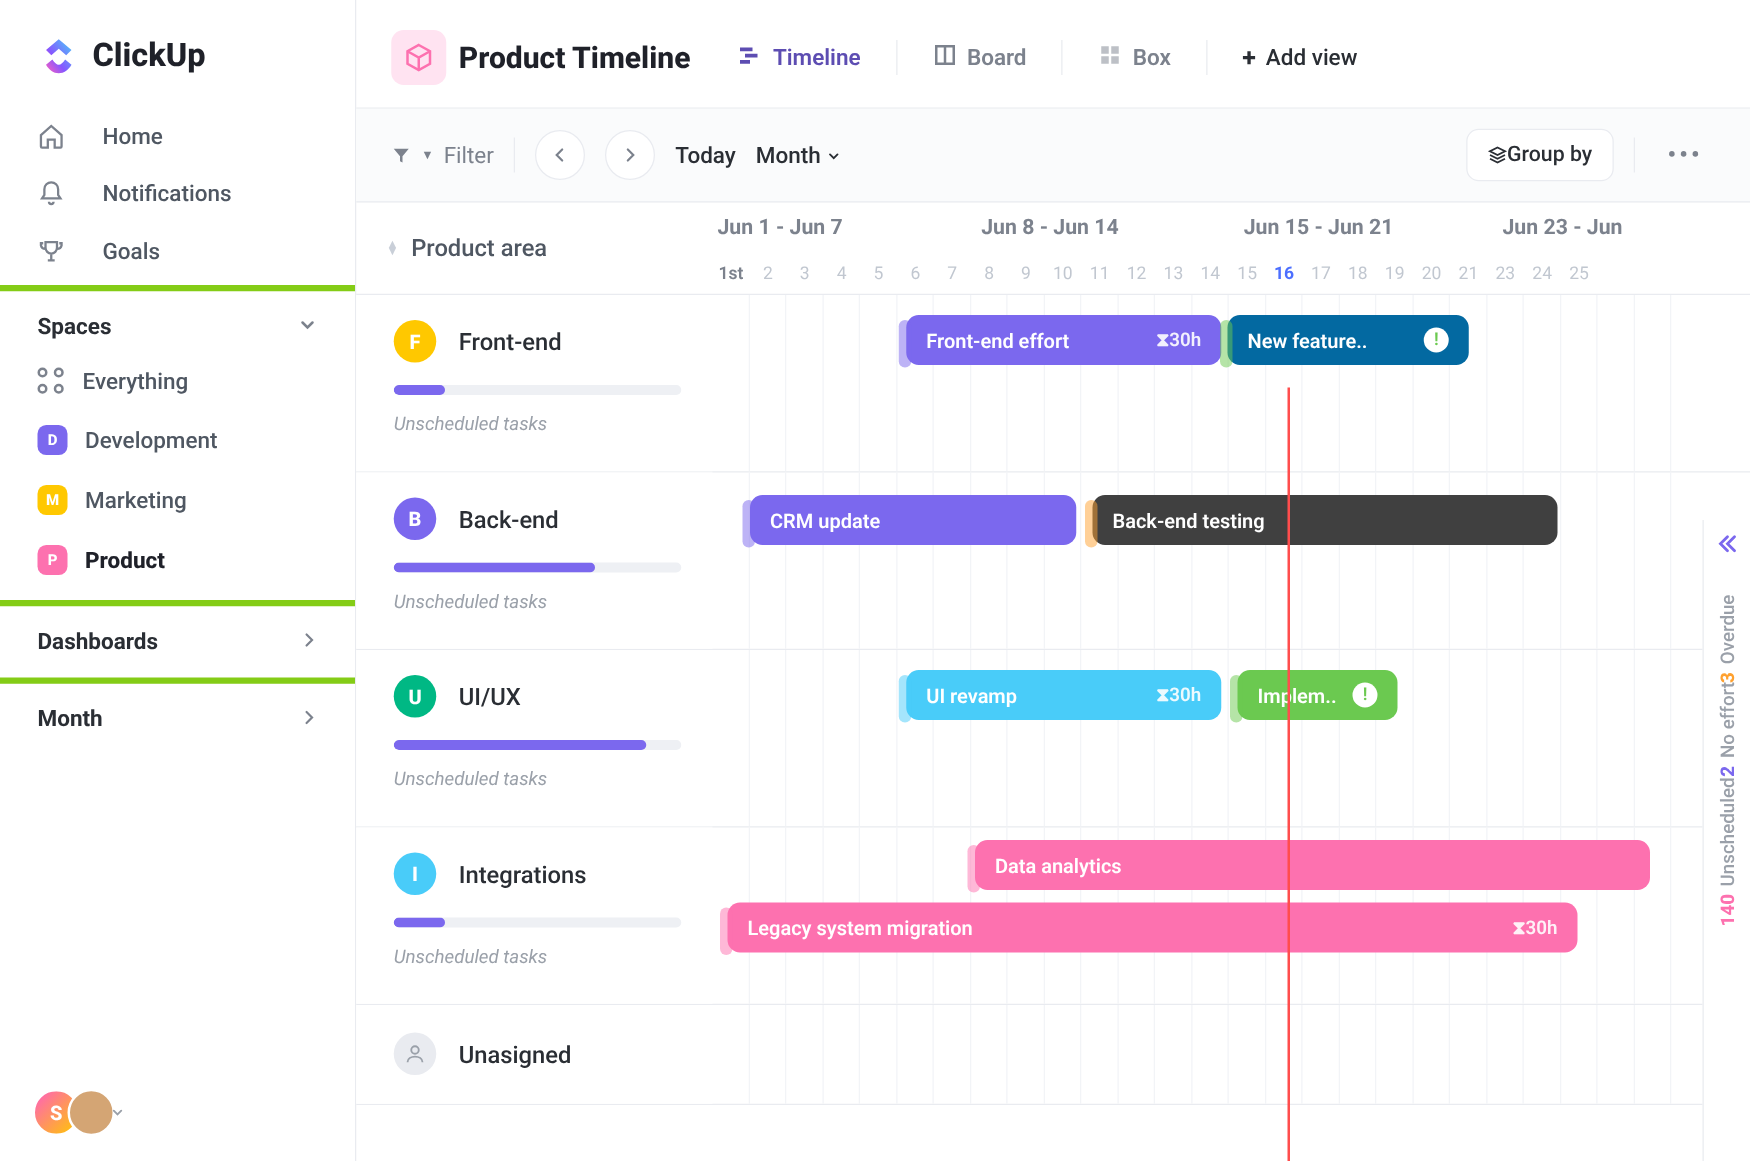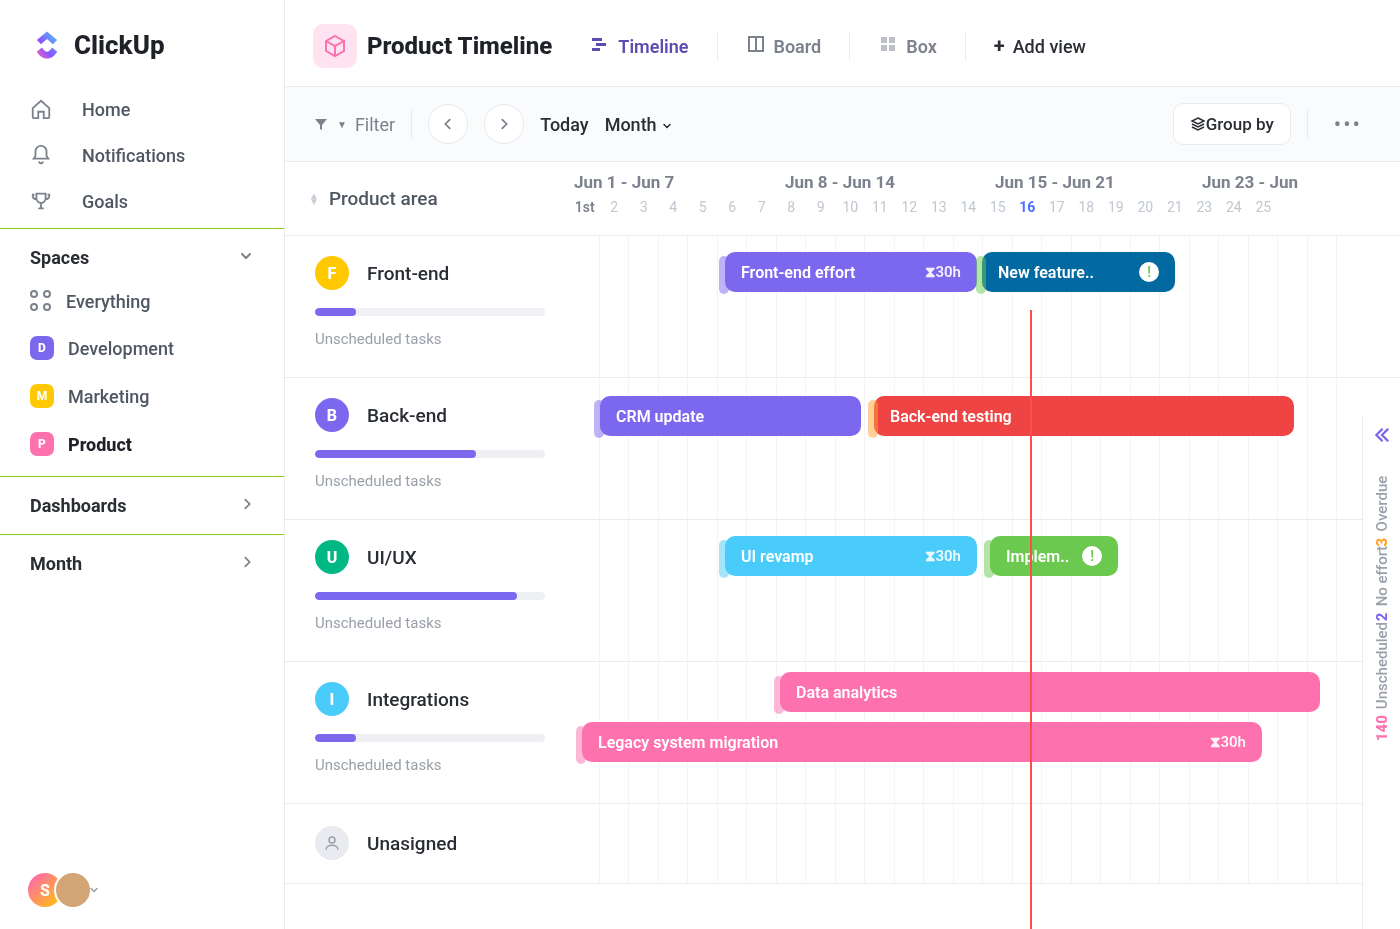--- a/index.html
+++ b/index.html
@@ -10,21 +10,21 @@
 .sidebar { width: 285px; border-right: 1px solid #e9ebf0; display: flex; flex-direction: column; }
 .logo-row { display: flex; align-items: center; gap: 10px; padding: 28px 30px 20px; }
 .logo-mark { width: 34px; height: 34px; }
 .logo-text { font-size: 26px; font-weight: 800; color: #1f2129; }
 
 .nav { padding: 4px 14px; }
 .nav-item { display: flex; align-items: center; gap: 14px; padding: 12px 16px; border-radius: 10px; cursor: pointer; }
 .nav-icon { width: 22px; height: 22px; color: #7c828d; flex-shrink: 0; display:flex; align-items:center; justify-content:center; }
 .nav-label { font-size: 18px; color: #4f5762; font-weight: 500; margin-left: 16px; }
 
-.section { border-top: 1px solid #84cc16; padding: 18px 0 8px; }
+.section { border-top: 5px solid #84cc16; padding: 18px 0 8px; }
 .section-header { display: flex; align-items: center; justify-content: space-between; padding: 0 30px 10px; }
 .section-title { font-size: 18px; font-weight: 700; color: #2a2e34; }
 .chevron { color: #7c828d; }
 
 .space-item { display: flex; align-items: center; gap: 14px; padding: 12px 30px; cursor: pointer; }
 .space-badge { width: 24px; height: 24px; border-radius: 7px; display: flex; align-items: center; justify-content: center; font-size: 12px; font-weight: 800; color: #fff; }
 .space-label { font-size: 18px; color: #4f5762; font-weight: 500; }
 .space-item.sel .space-label { font-weight: 800; color: #1f2129; }
 .space-icon-grid { width:22px; height:22px; display:grid; grid-template-columns:1fr 1fr; gap:3px; }
 .space-icon-grid span { width:8px; height:8px; border:2px solid #7c828d; border-radius:50%; }
@@ -55,35 +55,35 @@
 
 
 .timeline-wrap { flex:1; display:flex; position:relative; }
 
 .header-row { height: 74px; border-bottom:1px solid #e9ebf0; display:flex; }
 .header-left { width:285px; display:flex; align-items:center; gap:10px; padding:0 24px; font-size:19px; font-weight:500; color:#4f5762; }
 .sort-icon { color:#c9cfd8; display:flex; flex-direction:column; line-height:6px; font-size:10px; }
 .header-right { flex:1; position:relative; }
 .weeks { display:flex; position:absolute; top:10px; left:0; right:0; height:24px; }
 .week { position:absolute; font-size:17px; color:#7c828d; font-weight:700; }
-.days { position:absolute; bottom:20px; left:0; right:0; display:flex; }
+.days { position:absolute; bottom:8px; left:0; right:0; display:flex; }
 .day { width:29.5px; text-align:center; font-size:14px; color:#c1c7d0; }
 .day.first { color:#7c828d; font-weight:600; }
 .day.today { color:#4c6fff; font-weight:700; }
 
 .today-line { position:absolute; top:74px; bottom:0; width:2px; background:#ff4d4d; z-index:5; }
 
 .lane { height: 142px; border-bottom:1px solid #e9ebf0; position:relative; }
 .lane-head { position:absolute; left:0; width:285px; height:100%; padding:20px 30px; background:#fff; z-index:2; }
 .lane-title-row { display:flex; align-items:center; gap:18px; }
 .lane-badge { width:34px; height:34px; border-radius:50%; display:flex; align-items:center; justify-content:center; color:#fff; font-weight:800; font-size:16px; }
 .lane-name { font-size:19px; font-weight:500; color:#2a2e34; }
 .progress-bar { margin-top:18px; width:230px; height:8px; background:#eef0f4; border-radius:4px; overflow:hidden; }
 .progress-fill { height:100%; background:#7b68ee; border-radius:4px; }
-.unscheduled { margin-top:14px; font-size:15px; color:#9aa0a9; }
+.unscheduled { margin-top:14px; font-size:15px; color:#9aa0a9;font-style:italic; }
 
 .lane-tracks { position:absolute; left:285px; right:0; top:0; bottom:0; }
 .gridlines { position:absolute; inset:0; display:flex; }
 .gridline { width:29.5px; border-right:1px solid #f2f4f7; }
 .bar { position:absolute; height:40px; border-radius:10px; display:flex; align-items:center; padding:0 16px; color:#fff; font-weight:600; font-size:16px; white-space:nowrap; }
 .bar .hours { margin-left:auto; display:flex; align-items:center; gap:4px; font-size:15px; opacity:.9; }
 .bar .alert { width:20px; height:20px; background:#fff; border-radius:50%; color:inherit; display:flex; align-items:center; justify-content:center; font-size:14px; margin-left:auto; }
 .bar-shadow { position:absolute; left:-6px; top:4px; bottom:-2px; width:10px; border-radius:5px; opacity:.5; }
 
 
@@ -424,21 +424,21 @@
                 <div class="gridline"></div>
                 <div class="gridline"></div>
                 <div class="gridline"></div>
                 <div class="gridline"></div>
                 <div class="gridline"></div>
               </div>
               <div class="bar" style="background:#7b68ee;left:30px;width:261px;top:18px">
                 <div class="bar-shadow" style="background:#7b68ee"></div>
                 <span>CRM update</span>
               </div>
-              <div class="bar" style="background:#ef4444;left:304px;width:420px;top:18px">
+              <div class="bar" style="background:#404040;left:304px;width:372px;top:18px">
                 <div class="bar-shadow" style="background:#ffa12f"></div>
                 <span>Back-end testing</span>
               </div>
             </div>
     </div>
     <div class="lane">
       <div class="lane-head">
         <div class="lane-title-row">
           <div class="lane-badge" style="background:#00b884">U</div>
           <div class="lane-name">UI/UX</div>

